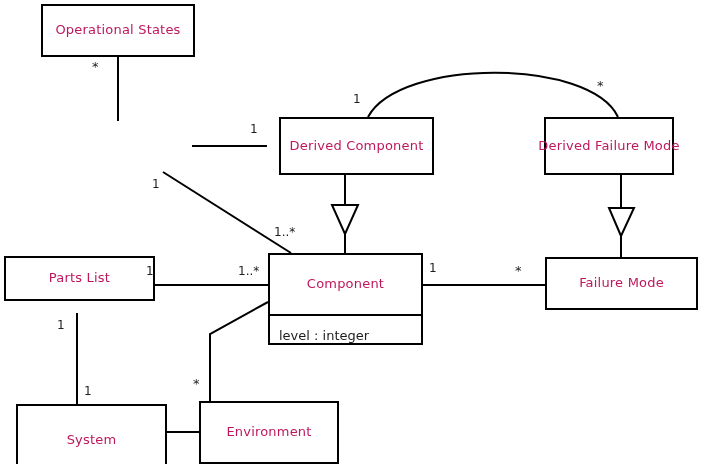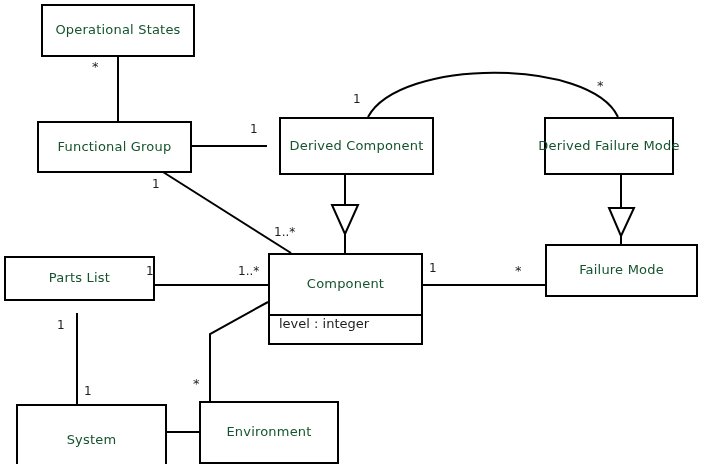--- a/index.html
+++ b/index.html
@@ -20,34 +20,34 @@
     box-sizing: border-box;
     background: #ffffff;
     border: 2px solid #000000;
     display: flex;
     align-items: center;
     justify-content: center;
     z-index: 3;
   }
   .uml-class .class-name {
     font-size: 13px;
-    color: #14532d;
+    color: #be185d;
     letter-spacing: 0.2px;
     text-align: center;
     line-height: 1.1;
     white-space: nowrap;
   }
   .uml-attr-box {
     position: absolute;
     box-sizing: border-box;
     background: #ffffff;
     border: 2px solid #000000;
     border-top: none;
     display: flex;
-    align-items: flex-start;
+    align-items: flex-end;
     justify-content: flex-start;
     z-index: 3;
   }
   .uml-attr-box .attr-text {
     font-size: 13px;
     color: #1d1d1d;
     padding-left: 9px;
     white-space: nowrap;
   }
   .mult {
@@ -94,23 +94,20 @@
         <path d="M 621 175 L 621 208" fill="none" stroke="#000000" stroke-width="2"></path>
         <polygon points="609,208 634,208 621,236" fill="#ffffff" stroke="#000000" stroke-width="2" stroke-linejoin="miter"></polygon>
         <path d="M 621 236 L 621 257" fill="none" stroke="#000000" stroke-width="2"></path>
       </g>
   </svg>
 
   <div class="uml-class" style="left:41px; top:4px; width:154px; height:53px;">
     <span class="class-name">Operational States</span>
   </div>
 
-  <div class="uml-class" style="left:37px; top:121px; width:155px; height:52px;">
-    <span class="class-name">Functional Group</span>
-  </div>
 
   <div class="uml-class" style="left:267px; top:117px; width:155px; height:58px;margin-left:12px;">
     <span class="class-name">Derived Component</span>
   </div>
 
   <div class="uml-class" style="left:544px; top:117px; width:130px; height:58px;">
     <span class="class-name">Derived Failure Mode</span>
   </div>
 
   <div class="uml-class" style="left:4px; top:256px; width:151px; height:45px;">
@@ -118,21 +115,21 @@
   </div>
 
   <div class="uml-class" style="left:268px; top:253px; width:155px; height:63px;justify-content:center;">
     <span class="class-name">Component</span>
   </div>
 
   <div class="uml-attr-box" style="left:268px; top:316px; width:155px; height:29px;">
     <span class="attr-text">level : integer</span>
   </div>
 
-  <div class="uml-class" style="left:545px; top:244px; width:153px; height:53px;">
+  <div class="uml-class" style="left:545px; top:257px; width:153px; height:53px;">
     <span class="class-name">Failure Mode</span>
   </div>
 
   <div class="uml-class" style="left:16px; top:404px; width:151px; height:72px;">
     <span class="class-name">System</span>
   </div>
 
   <div class="uml-class" style="left:199px; top:401px; width:140px; height:63px;">
     <span class="class-name">Environment</span>
   </div>

